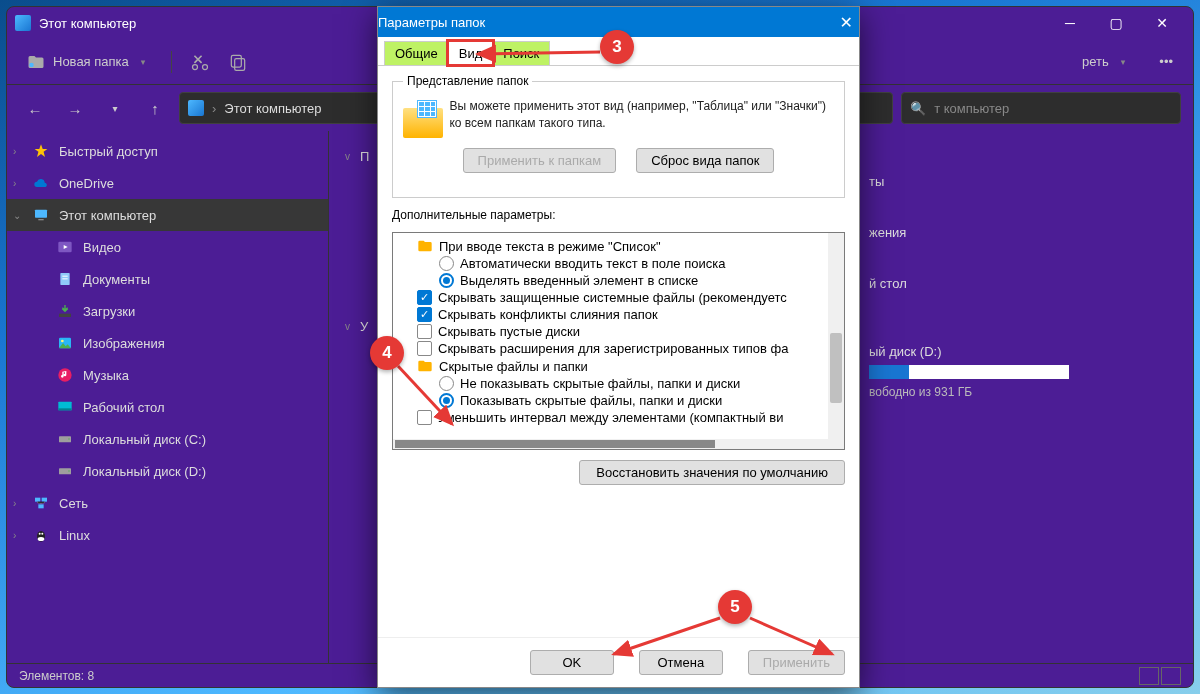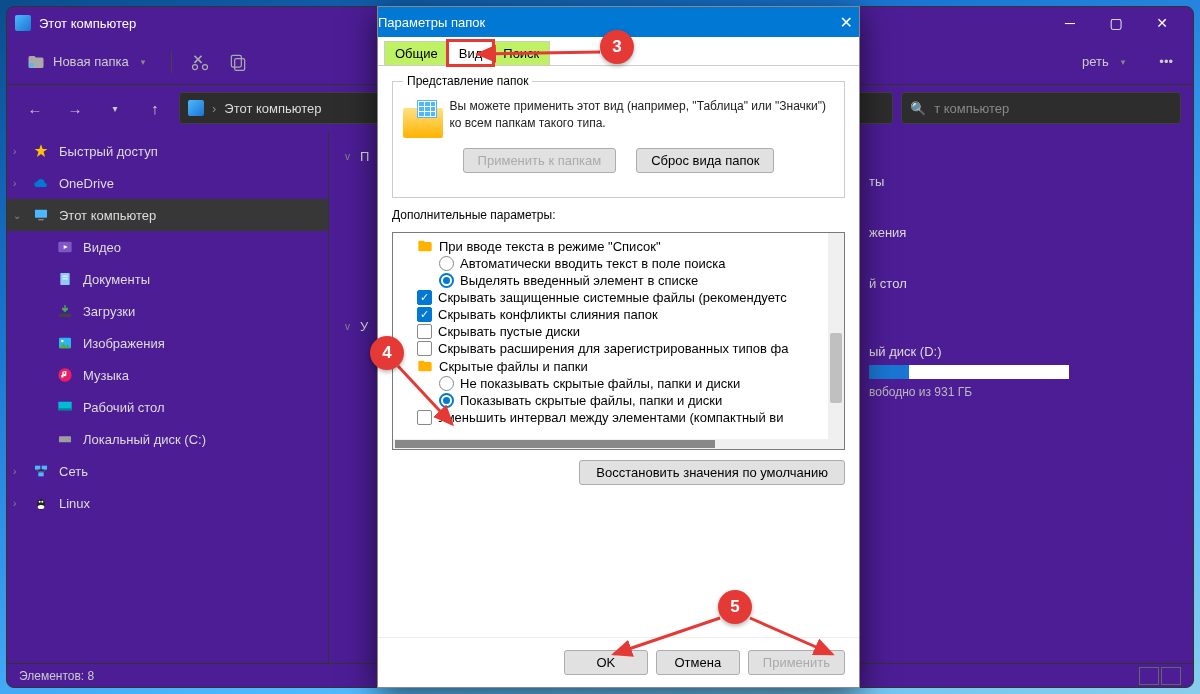--- a/index.html
+++ b/index.html
@@ -71,21 +71,21 @@
 .cb.checked { background:#0078d4; border-color:#0078d4; }
 .cb.checked::after { content:"✓"; color:#fff; font-size:11px; }
 .rd { width:15px; height:15px; border:1.5px solid #888; border-radius:50%; background:#fff; flex-shrink:0; display:flex; align-items:center; justify-content:center; }
 .rd.sel { border-color:#0078d4; border-width:2px; }
 .rd.sel::after { content:""; width:7px; height:7px; background:#0078d4; border-radius:50%; }
 .vscroll { position:absolute; right:0; top:0; bottom:0; width:16px; background:#f0f0f0; }
 .vscroll .thumb { position:absolute; left:2px; right:2px; top:100px; height:70px; background:#c0c0c0; border-radius:2px; }
 .hscroll { position:absolute; left:0; right:16px; bottom:0; height:10px; background:#f0f0f0; }
 .hscroll .thumb { position:absolute; top:1px; bottom:1px; left:2px; width:320px; background:#888; }
 .restore { display:flex; justify-content:flex-end; }
-.dbtns { display:flex; justify-content:flex-end; gap:8px; padding:12px 14px; border-top:1px solid #eee; }
+.dbtns { display:flex; justify-content:flex-end; gap:25px; padding:12px 14px; border-top:1px solid #eee; }
 .dbtns .btn { min-width:84px; }
 
 
 .callout { position:absolute; width:34px; height:34px; background:#e53935; border-radius:50%; color:#fff; font-size:17px; font-weight:600; display:flex; align-items:center; justify-content:center; box-shadow:0 2px 4px rgba(0,0,0,.3); z-index:50; }
 .arrow { position:absolute; z-index:40; pointer-events:none; }
 
 svg.folderyellow path { fill:#ffb300; }
 </style>
 </head>
 <body>
@@ -208,20 +208,27 @@
               <rect x="2" y="14" width="20" height="3" fill="#00838f"></rect>
             </svg></span>
           <span>Рабочий стол</span>
         </div>
         <div class="navitem sub">
           <span class="nicon"><svg viewBox="0 0 24 24">
               <rect x="3" y="8" width="18" height="9" rx="1" fill="#9e9e9e"></rect>
               <circle cx="18" cy="12" r="1" fill="#4caf50"></circle>
             </svg></span>
           <span>Локальный диск (C:)</span>
+        </div>
+        <div class="navitem sub">
+          <span class="nicon"><svg viewBox="0 0 24 24">
+              <rect x="3" y="8" width="18" height="9" rx="1" fill="#9e9e9e"></rect>
+              <circle cx="18" cy="12" r="1" fill="#4caf50"></circle>
+            </svg></span>
+          <span>Локальный диск (D:)</span>
         </div>
         <div class="navitem">
           <span class="expand">›</span>
           <span class="nicon"><svg viewBox="0 0 24 24">
               <rect x="3" y="4" width="8" height="6" fill="#4db8ff"></rect>
               <rect x="13" y="4" width="8" height="6" fill="#4db8ff"></rect>
               <rect x="8" y="14" width="8" height="6" fill="#4db8ff"></rect>
               <path stroke="#888" d="M7 10v2h10v-2M12 12v2"></path>
             </svg></span>
           <span>Сеть</span>

